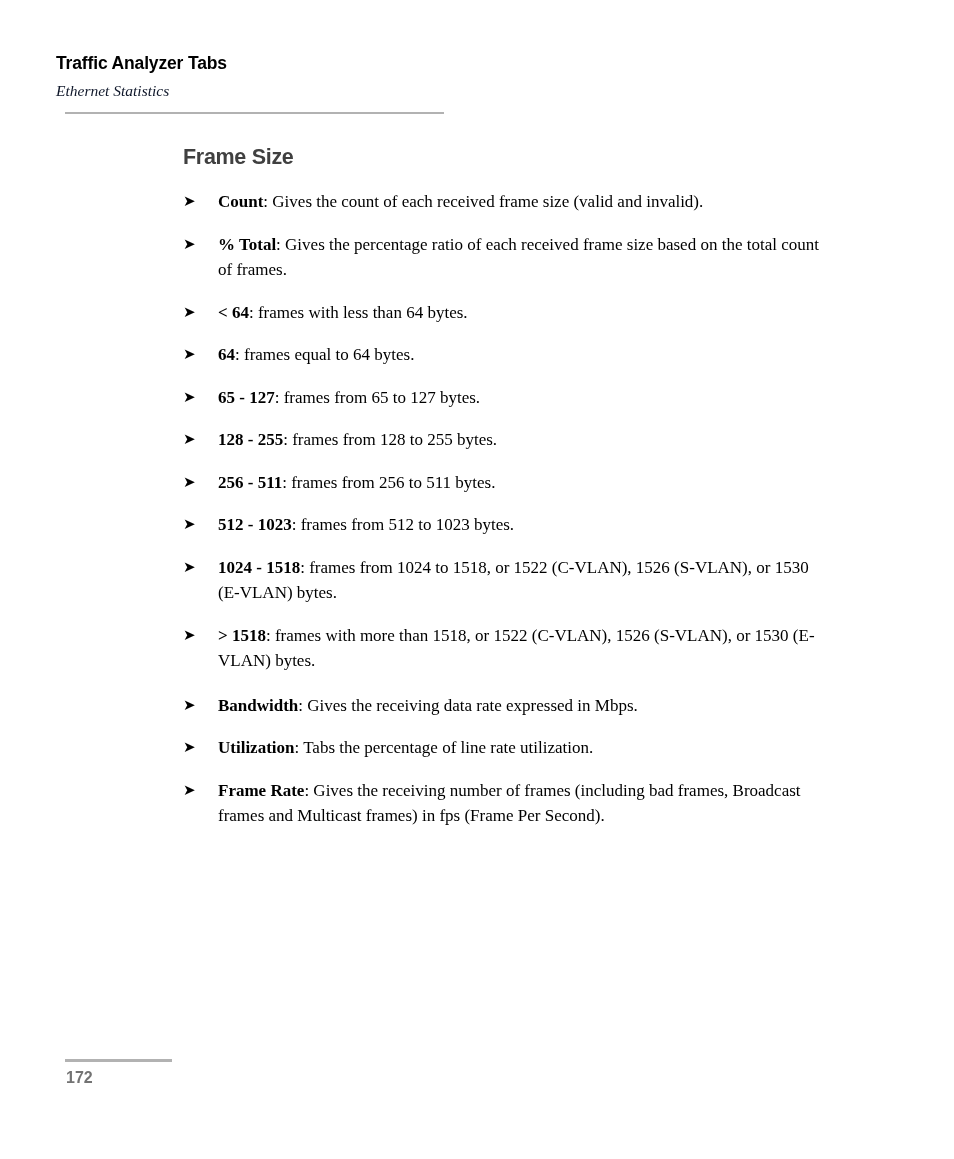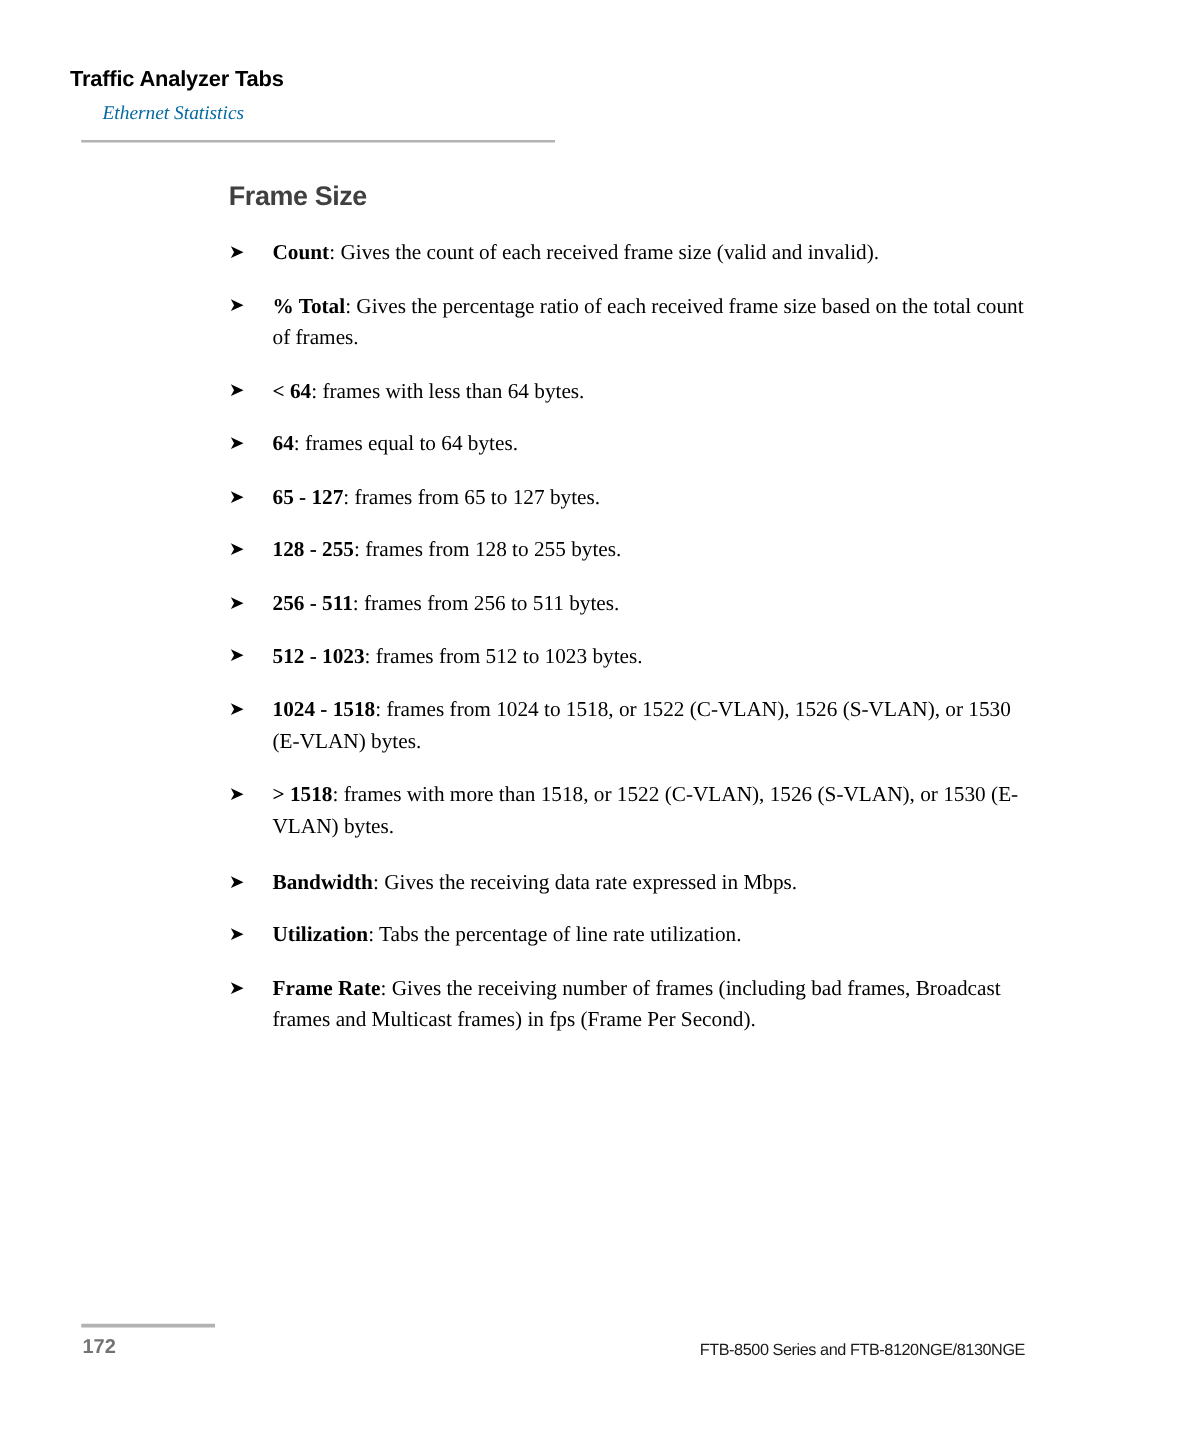--- a/index.html
+++ b/index.html
@@ -38,22 +38,21 @@
     letter-spacing: -0.15px;
     line-height: 22px;
     color: #000;
   }
   .runhead-sub {
     font-family: "Liberation Serif", "DejaVu Serif", serif;
     font-style: italic;
     font-size: 15.5px;
     line-height: 20px;
     margin-top: 7px;
-    color: #0369a1;
-    margin-left: 26px;
+    color: #0f172a;
   }
   .runhead-rule {
     position: absolute;
     left: 65px;
     top: 112px;
     width: 379px;
     height: 2px;
     background: #b2b2b2;
   }
 
@@ -209,15 +208,14 @@
       <li class="bullet-item">
         <span class="bullet-arrow">➤</span>
         <span class="term">Frame Rate</span><span>: Gives the receiving number of frames (including bad frames, Broadcast frames and Multicast frames) in fps (Frame Per Second).</span>
       </li>
     </ul>
 
   </div>
 
   <div class="footer-rule"></div>
   <div class="footer-pageno">172</div>
-  <div class="footer-product">FTB-8500 Series and FTB-8120NGE/8130NGE</div>
 
 </div>
 
 </body></html>

